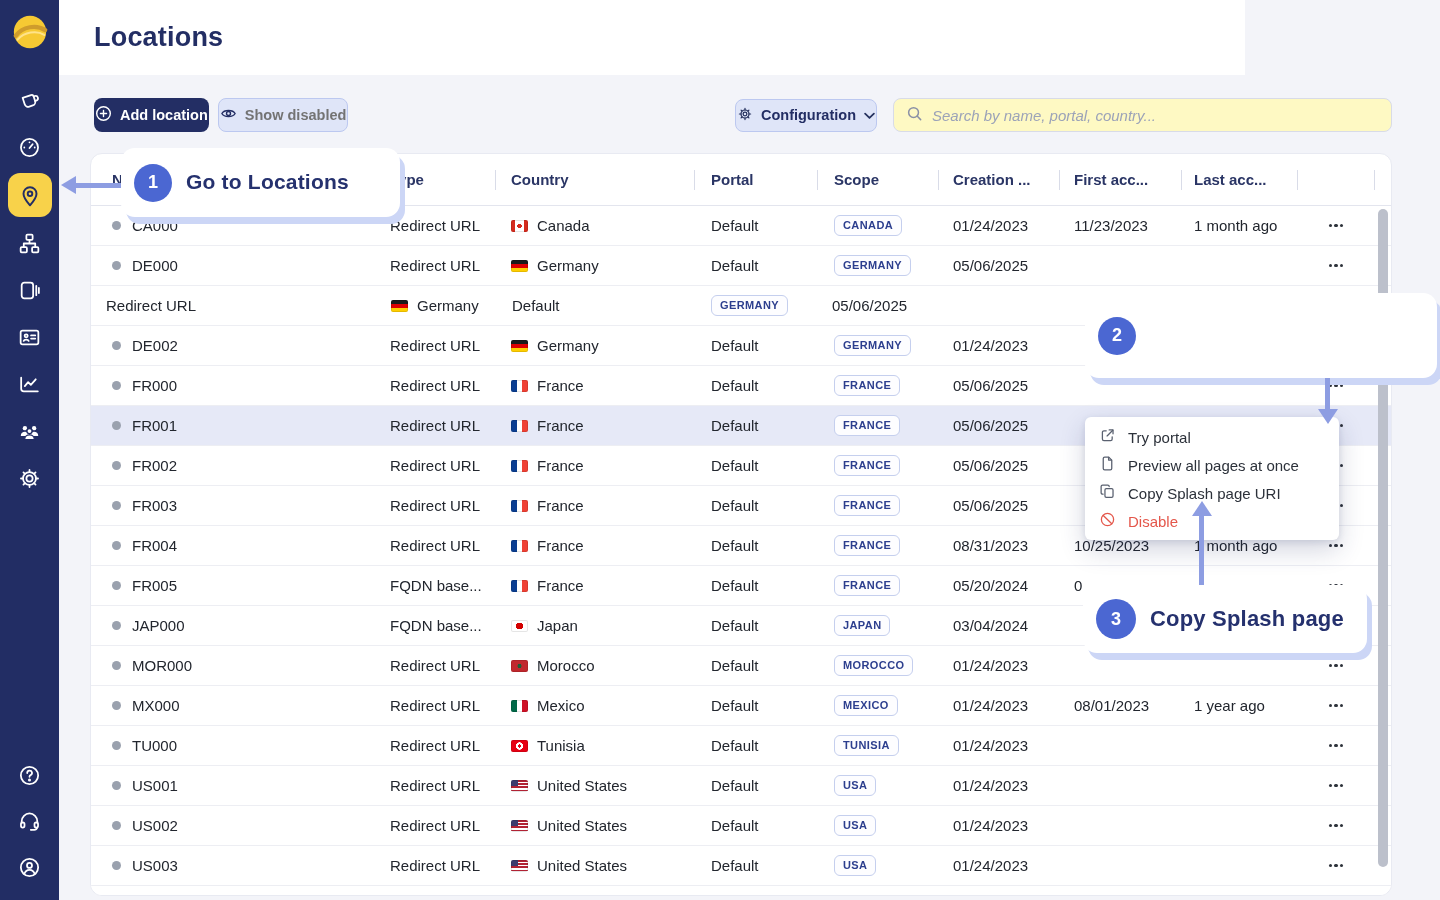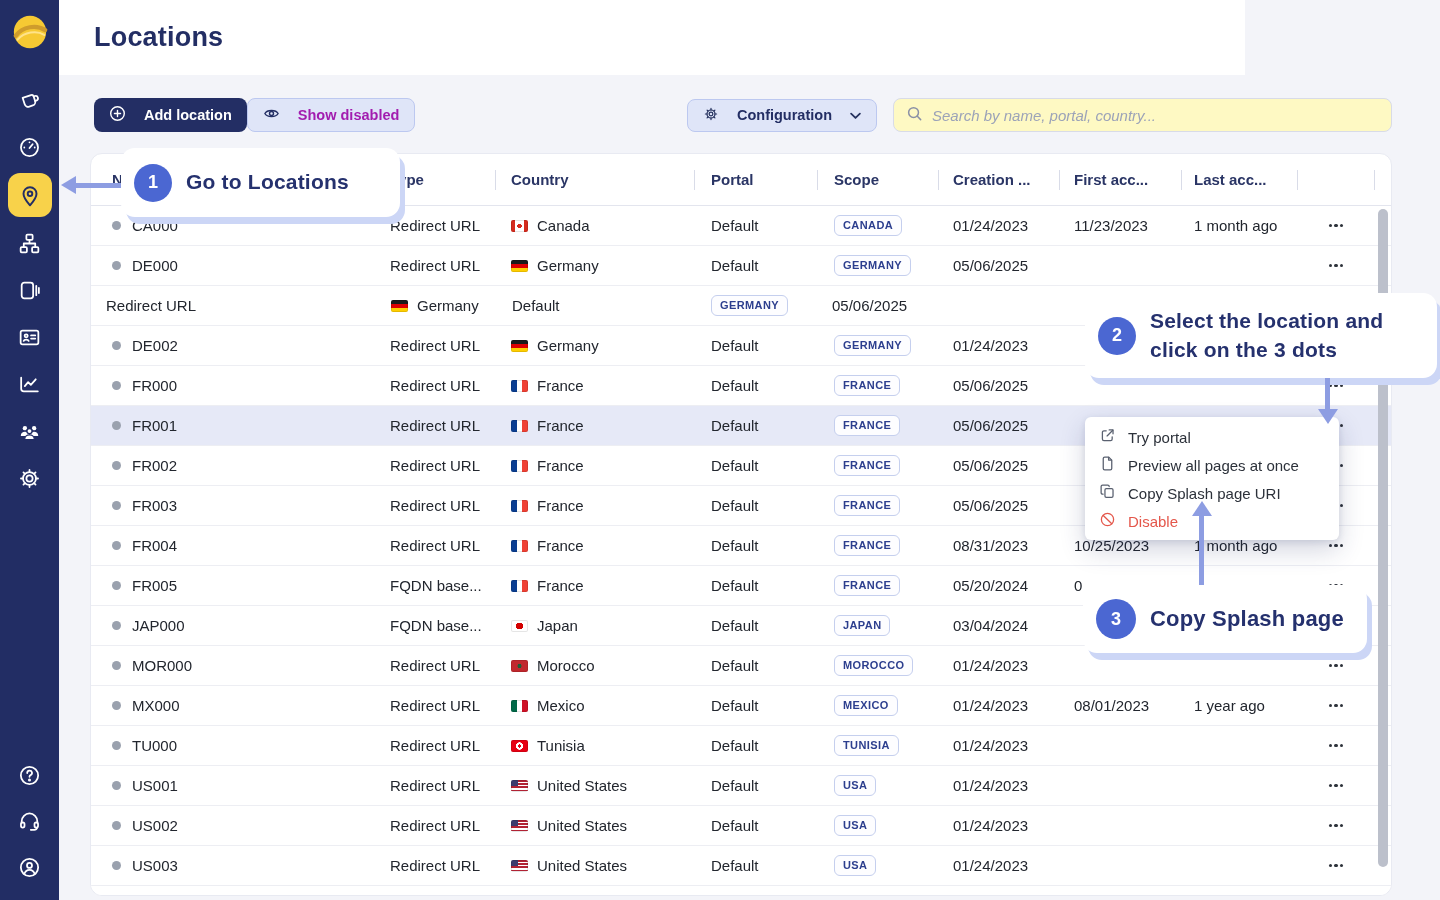--- a/index.html
+++ b/index.html
@@ -14,23 +14,23 @@
   .nav-item.active { background:#f8d24a; height:44px; }
   .nav-bottom { margin-top:auto; padding-bottom:12px; display:flex; flex-direction:column; gap:4px; }
   .nav svg, .nav-bottom svg { display:block; }
 
   
   .top-header { position:absolute; left:59px; top:0; width:1186px; height:75px; background:#ffffff; z-index:5; }
   .page-title { position:absolute; left:35px; top:22px; font-size:27px; font-weight:700; color:#232e64; letter-spacing:.2px; }
 
   
   .toolbar { position:absolute; left:94px; top:98px; width:1298px; height:34px; display:flex; align-items:center; z-index:6; }
-  .btn { height:34px; border-radius:8px; display:flex; align-items:center; gap:18px; padding:0 15px; font-size:14.5px; font-weight:700; cursor:pointer; border:none; font-family:inherit; }
+  .btn { height:34px; border-radius:8px; display:flex; align-items:center; gap:8px; padding:0 1px; font-size:14.5px; font-weight:700; cursor:pointer; border:none; font-family:inherit; }
   .btn-primary { background:#232e64; color:#fff; }
-  .btn-secondary { background:#dfe5f8; color:#a21caf; border:1px solid #bcc8f0; }
+  .btn-secondary { background:#dfe5f8; color:#737373; border:1px solid #bcc8f0; margin-left:9px; }
   .toolbar .spacer { flex:1; }
   .btn-config { background:#dfe5f8; color:#232e64; border:1px solid #bcc8f0; height:33px; margin-right:16px; }
   .search-box { width:499px; height:34px; background:#fef9c3; border:1px solid #d8dbe8; border-radius:8px; display:flex; align-items:center; padding:0 12px; gap:9px; }
   .search-box input { border:none; outline:none; flex:1; font-size:15px; color:#3a4158; background:transparent; font-family:inherit; }
   .search-box input::placeholder { color:#9ca3b8; font-style:italic; }
 
   
   .card { position:absolute; left:90px; top:153px; width:1302px; height:743px; background:#fff; border:1px solid #e8eaf2; border-radius:12px; overflow:hidden; z-index:4; }
   .cols { display:grid; grid-template-columns:284px 120px 199px 123px 121px 121px 122px 116px 78px; }
   .thead { height:52px; border-bottom:1px solid #e3e5ee; }
@@ -723,21 +723,20 @@
 
 <div class="callout" id="callout1">
   <span class="num">1</span>
   <span class="txt">Go to Locations</span>
 </div>
 <div class="arrow-shaft" id="arrow1-shaft"></div>
 <div class="arrow-head" id="arrow1-head"></div>
 
 <div class="callout" id="callout2">
   <span class="num">2</span>
-  <span class="txt" style="max-width:272px;">Select the location and click on the 3 dots</span>
 </div>
 <div class="arrow-shaft" id="arrow2-shaft"></div>
 <div class="arrow-head" id="arrow2-head"></div>
 
 <div class="callout" id="callout3">
   <span class="num" style="width:40px;height:40px;">3</span>
   <span class="txt" style="font-size:22px;">Copy Splash page</span>
 </div>
 <div class="arrow-shaft" id="arrow3-shaft"></div>
 <div class="arrow-head" id="arrow3-head"></div>

